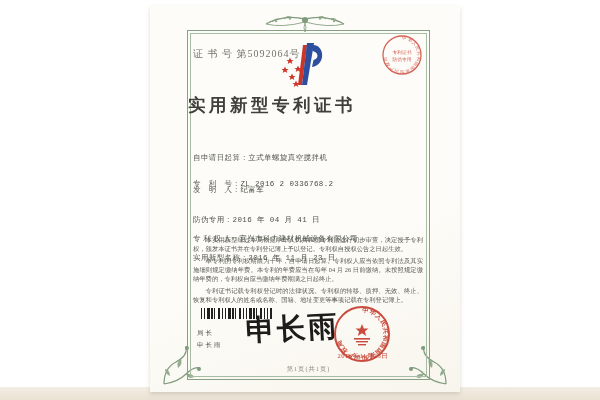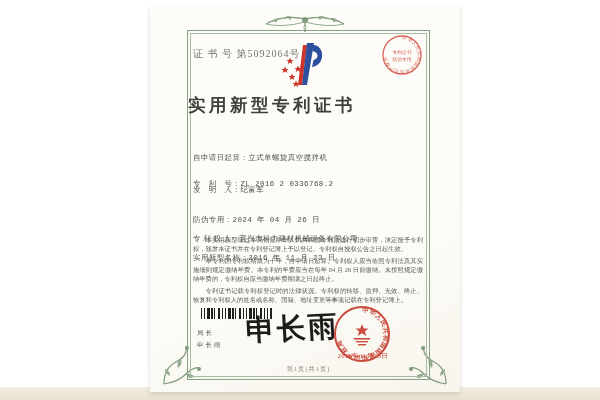--- a/index.html
+++ b/index.html
@@ -137,21 +137,21 @@
         <text x="22" y="21" text-anchor="middle" font-size="4.8" fill="#cf4a3c">专利证书</text>
         <text x="22" y="27.5" text-anchor="middle" font-size="4.8" fill="#cf4a3c">防伪专用</text>
       </svg>
 
       <div class="cert-title">实用新型专利证书</div>
 
       <div class="fields">
         <div class="field-row" style="top:30px"><span class="lab">自申请日起算：</span><span class="val">立式单螺旋真空搅拌机</span></div>
         <div class="field-row" style="top:62px"><span class="lab">发　明　人：</span><span class="val">纪富军</span></div>
         <div class="field-row" style="top:56px"><span class="lab">专　利　号：</span><span class="val">ZL 2016 2 0336768.2</span></div>
-        <div class="field-row" style="top:92px"><span class="lab">防伪专用：</span><span class="val">2024 年 04 月 26 日</span></div>
+        <div class="field-row" style="top:92px"><span class="lab">防伪专用：</span><span class="val">2016 年 04 月 41 日</span></div>
         <div class="field-row" style="top:111px"><span class="lab">专 利 权 人：</span><span class="val">宜兴市科力建材机械设备有限公司</span></div>
         <div class="field-row" style="top:130px"><span class="lab">实用新型名称：</span><span class="val">2016 年 11 月 23 日</span></div>
       </div>
 
       <div class="paras">
         <p>本实用新型经过本局依照中华人民共和国专利法进行初步审查，决定授予专利权，颁发本证书并在专利登记簿上予以登记。专利权自授权公告之日起生效。</p>
         <p>本专利的专利权期限为十年，自申请日起算。专利权人应当依照专利法及其实施细则规定缴纳年费。本专利的年费应当在每年 04 月 26 日前缴纳。未按照规定缴纳年费的，专利权自应当缴纳年费期满之日起终止。</p>
         <p>专利证书记载专利权登记时的法律状况。专利权的转移、质押、无效、终止、恢复和专利权人的姓名或名称、国籍、地址变更等事项记载在专利登记簿上。</p>
       </div>
 

